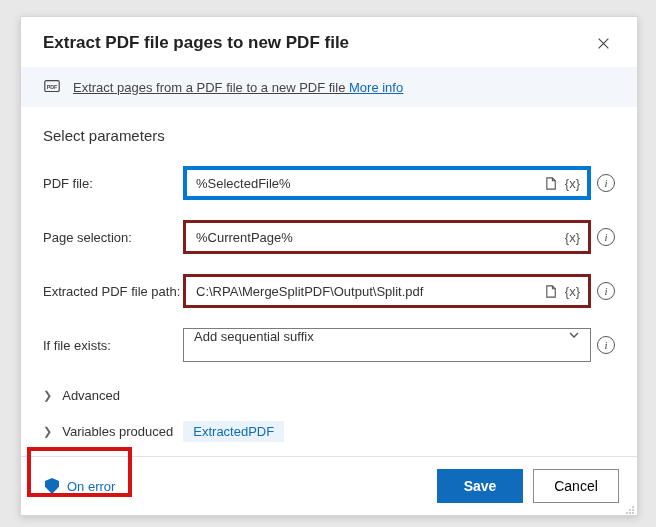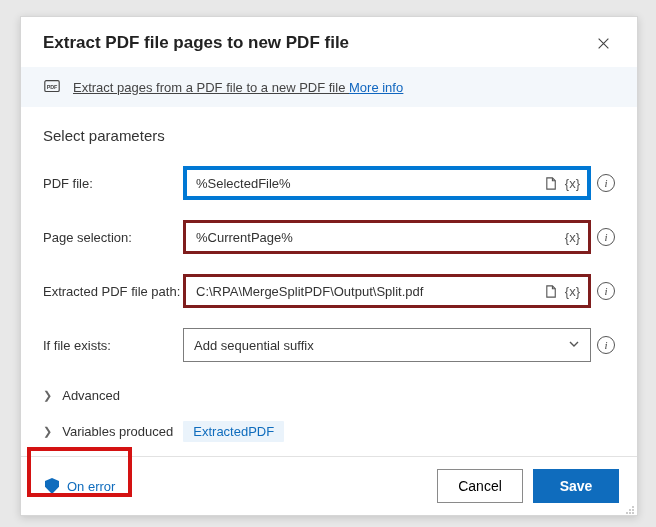--- a/index.html
+++ b/index.html
@@ -144,21 +144,21 @@
     font-family: Georgia, serif;
     color: #444;
     cursor: pointer;
     flex: 0 0 auto;
   }
   .select {
     flex: 1;
     height: 34px;
     border: 1px solid #7c7c7c;
     display: flex;
-    align-items: center;
+    align-items: flex-start;
     padding: 0 10px;
     font-size: 13px;
     color: #333;
     cursor: pointer;
     background: #fff;
   }
   .select .text { flex: 1; }
   .chev { color: #555; }
   .expander {
     display: flex;
@@ -340,22 +340,22 @@
     </div>
 
   </div>
 
   <div class="footer">
     <div class="on-error">
       <span class="shield"></span>
       <span>On error</span>
     </div>
     <div class="spacer"></div>
+    <button class="btn primary">Save</button>
     <button class="btn">Cancel</button>
-    <button class="btn primary">Save</button>
   </div>
 
   <div class="resize-grip">
     <svg viewBox="0 0 12 12">
         <circle cx="10" cy="4" r="1" fill="#bbb"></circle>
         <circle cx="7" cy="7" r="1" fill="#bbb"></circle>
         <circle cx="10" cy="7" r="1" fill="#bbb"></circle>
         <circle cx="4" cy="10" r="1" fill="#bbb"></circle>
         <circle cx="7" cy="10" r="1" fill="#bbb"></circle>
         <circle cx="10" cy="10" r="1" fill="#bbb"></circle>

